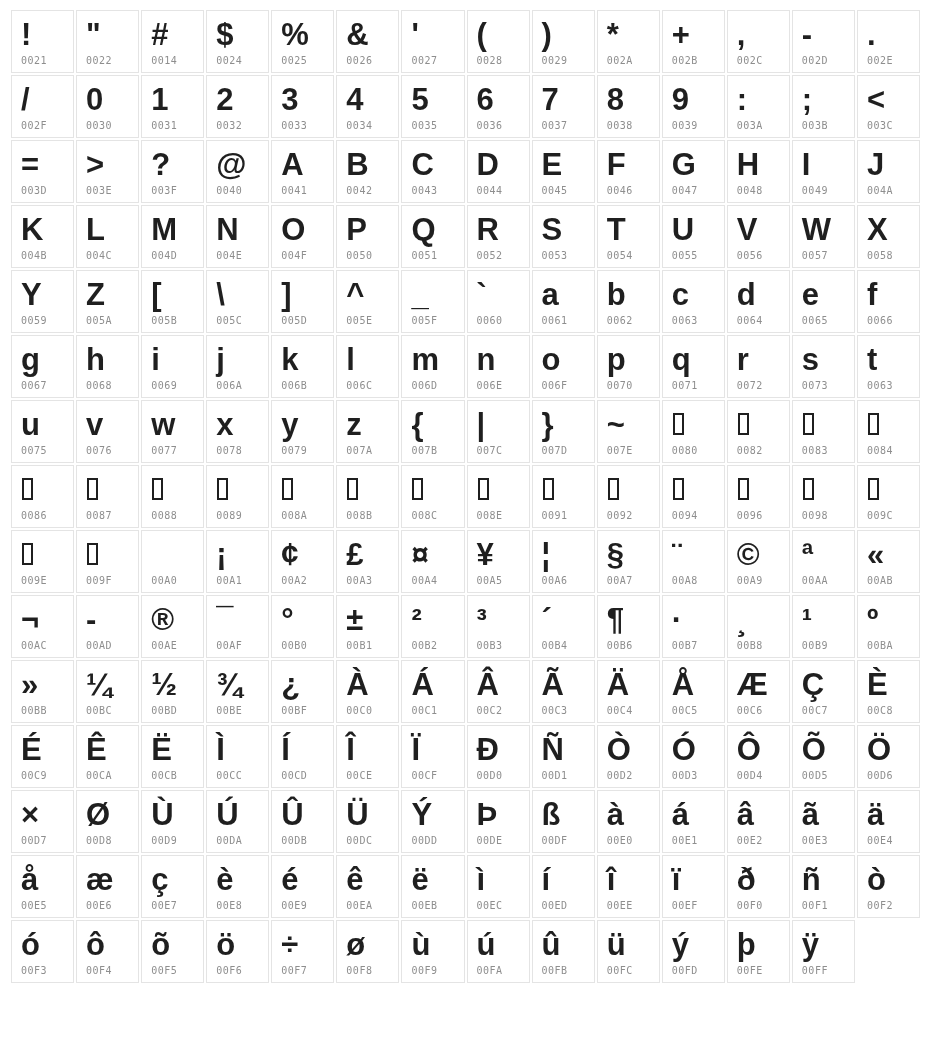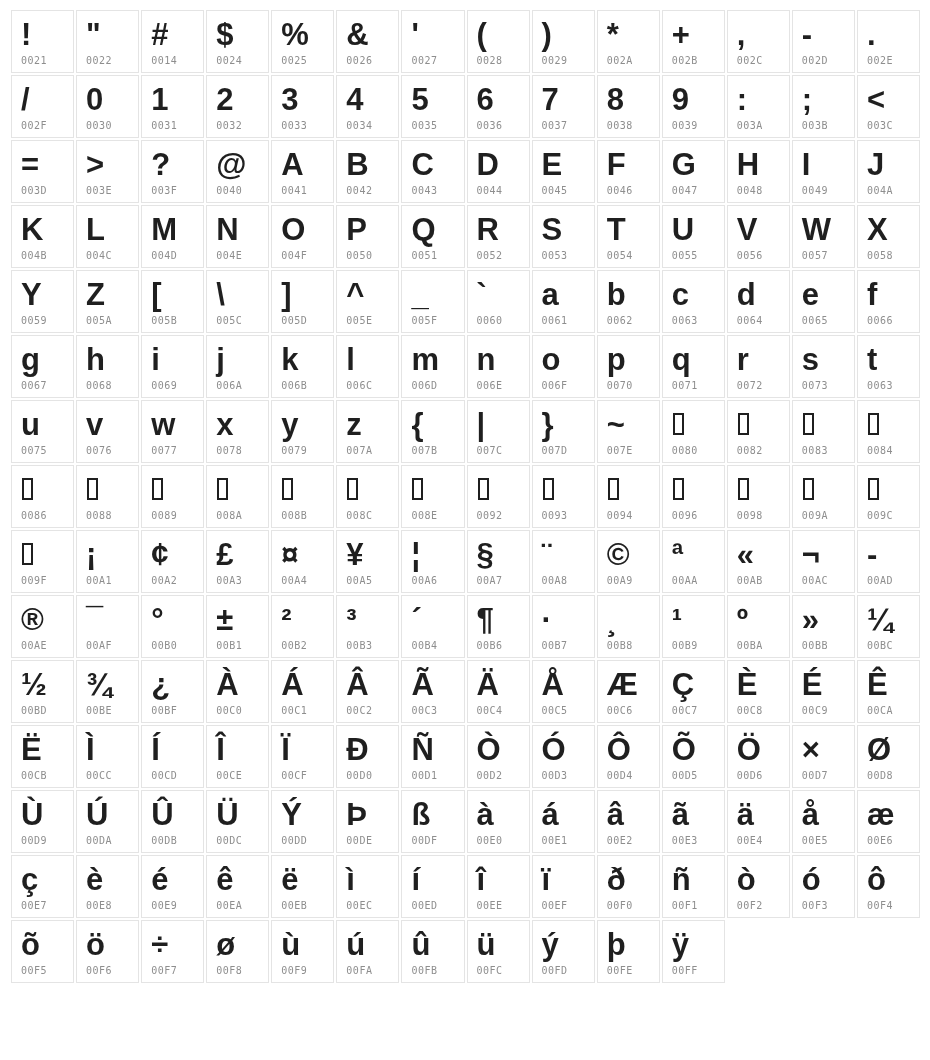--- a/index.html
+++ b/index.html
@@ -438,20 +438,24 @@
     <div class="cell">
       <span class="glyph"><span class="box"></span></span>
       <span class="code">0084</span>
     </div>
     <div class="cell">
       <span class="glyph"><span class="box"></span></span>
       <span class="code">0086</span>
     </div>
     <div class="cell">
       <span class="glyph"><span class="box"></span></span>
+      <span class="code">0087</span>
+    </div>
+    <div class="cell">
+      <span class="glyph"><span class="box"></span></span>
       <span class="code">0088</span>
     </div>
     <div class="cell">
       <span class="glyph"><span class="box"></span></span>
       <span class="code">0089</span>
     </div>
     <div class="cell">
       <span class="glyph"><span class="box"></span></span>
       <span class="code">008A</span>
     </div>
@@ -462,49 +466,53 @@
     <div class="cell">
       <span class="glyph"><span class="box"></span></span>
       <span class="code">008C</span>
     </div>
     <div class="cell">
       <span class="glyph"><span class="box"></span></span>
       <span class="code">008E</span>
     </div>
     <div class="cell">
       <span class="glyph"><span class="box"></span></span>
+      <span class="code">0091</span>
+    </div>
+    <div class="cell">
+      <span class="glyph"><span class="box"></span></span>
       <span class="code">0092</span>
     </div>
     <div class="cell">
       <span class="glyph"><span class="box"></span></span>
-      <span class="code">0093</span>
-    </div>
-    <div class="cell">
-      <span class="glyph"><span class="box"></span></span>
       <span class="code">0094</span>
     </div>
     <div class="cell">
       <span class="glyph"><span class="box"></span></span>
       <span class="code">0096</span>
     </div>
     <div class="cell">
       <span class="glyph"><span class="box"></span></span>
       <span class="code">0098</span>
     </div>
     <div class="cell">
       <span class="glyph"><span class="box"></span></span>
-      <span class="code">009A</span>
-    </div>
-    <div class="cell">
-      <span class="glyph"><span class="box"></span></span>
       <span class="code">009C</span>
     </div>
     <div class="cell">
       <span class="glyph"><span class="box"></span></span>
+      <span class="code">009E</span>
+    </div>
+    <div class="cell">
+      <span class="glyph"><span class="box"></span></span>
       <span class="code">009F</span>
+    </div>
+    <div class="cell">
+      <span class="glyph"></span>
+      <span class="code">00A0</span>
     </div>
     <div class="cell">
       <span class="glyph">¡</span>
       <span class="code">00A1</span>
     </div>
     <div class="cell">
       <span class="glyph">¢</span>
       <span class="code">00A2</span>
     </div>
     <div class="cell">

